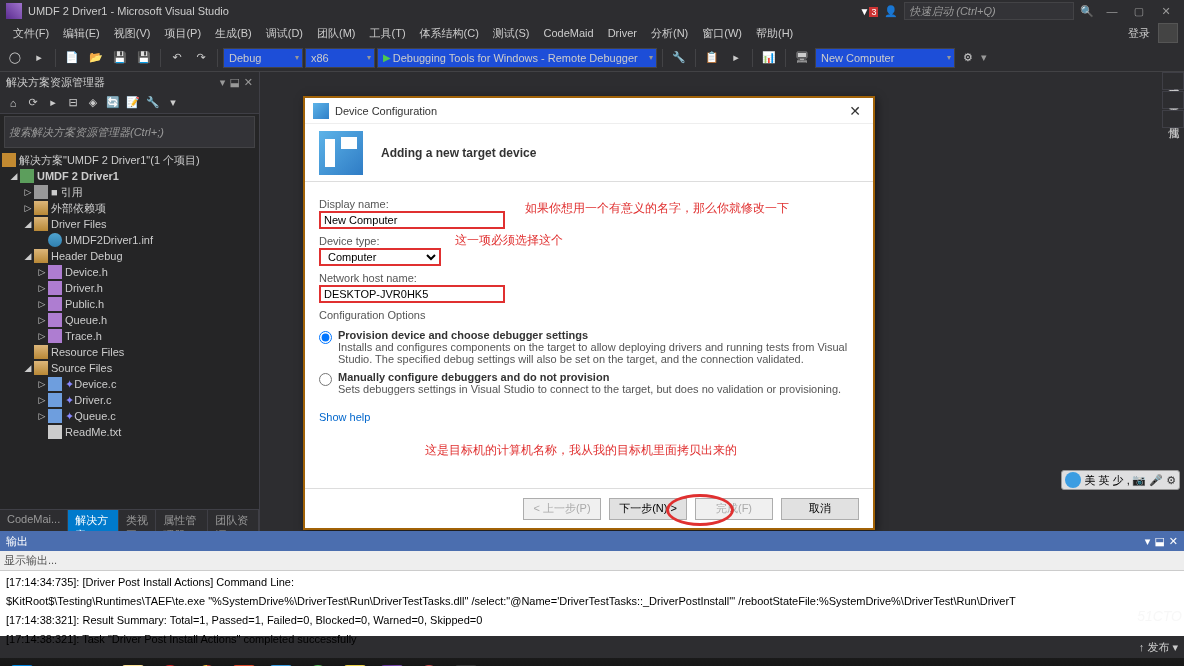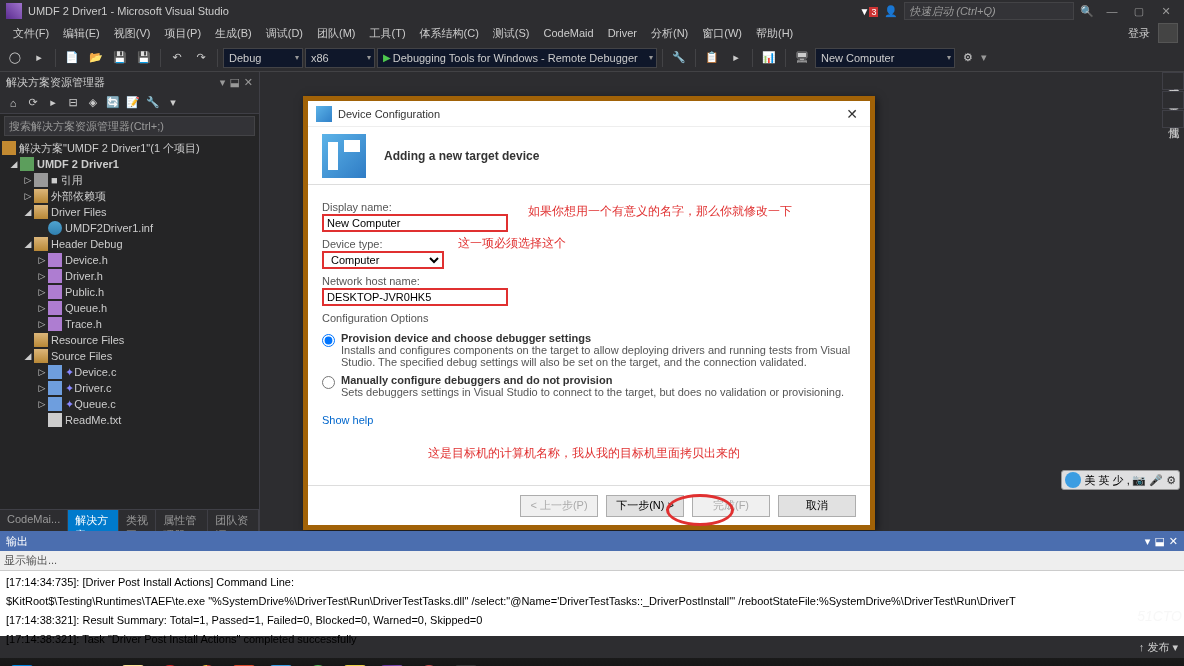--- a/index.html
+++ b/index.html
@@ -13,31 +13,31 @@
 .win-btns span { display: inline-block; width: 24px; text-align: center; color: #999; cursor: pointer; font-size: 11px; }
 
 .menubar { height: 22px; background: #2d2d30; display: flex; align-items: center; padding: 0 6px; color: #ccc; }
 .menubar .mitem { padding: 2px 7px; cursor: pointer; font-size: 11px; }
 .menubar .login { margin-left: auto; margin-right: 8px; color: #ccc; cursor: pointer; }
 .menubar .avatar { width: 20px; height: 20px; background: #444; border: 1px solid #555; }
 
 .toolbar { height: 28px; background: #2d2d30; border-bottom: 1px solid #424245; display: flex; align-items: center; padding: 0 4px; gap: 2px; }
 .toolbar .tool-btn { width: 22px; height: 22px; display: flex; align-items: center; justify-content: center; color: #ccc; cursor: pointer; }
 .toolbar .sep { width: 1px; height: 18px; background: #434346; margin: 0 3px; }
-.toolbar .combo { height: 20px; background: #0f172a; border: 1px solid #434346; color: #ccc; padding: 0 16px 0 5px; font-size: 11px; display: flex; align-items: center; position: relative; cursor: pointer; }
+.toolbar .combo { height: 20px; background: #1d4ed8; border: 1px solid #434346; color: #ccc; padding: 0 16px 0 5px; font-size: 11px; display: flex; align-items: center; position: relative; cursor: pointer; }
 .toolbar .combo::after { content: "▾"; position: absolute; right: 3px; font-size: 8px; color: #999; }
 .toolbar .play { color: #4ec94e; font-size: 10px; margin-right: 2px; }
 
 .content { display: flex; height: 459px; justify-content: flex-end; }
 .sidebar { width: 260px; background: #252526; border-right: 1px solid #3f3f46; display: flex; flex-direction: column; }
 .panel-title { height: 20px; background: #2d2d30; color: #ccc; padding: 0 6px; display: flex; align-items: center; font-size: 11px; }
 .panel-title .ctrls { margin-left: auto; font-size: 9px; color: #999; display: flex; gap: 4px;}
 .panel-toolbar { height: 22px; background: #2d2d30; display: flex; align-items: center; padding: 0 4px; gap: 2px; border-bottom: 1px solid #3f3f46; }
 .panel-toolbar span { width: 18px; height: 18px; display: inline-flex; align-items: center; justify-content: center; color: #ccc; cursor: pointer; font-size: 11px;}
-.search-box { height: 20px; background: #333337; border: 1px solid #434346; color: #999; padding: 0 4px; font-size: 11px; display: flex; align-items: center; margin: 2px 4px; }
+.search-box { height: 32px; background: #333337; border: 1px solid #434346; color: #999; padding: 0 4px; font-size: 11px; font-style: italic; display: flex; align-items: center; margin: 2px 4px; }
 
 .tree { flex: 1; overflow: auto; color: #ccc; padding: 2px 0; }
 .tree-item { display: flex; align-items: center; height: 16px; padding-left: 4px; cursor: pointer; white-space: nowrap; }
 .expander { width: 12px; font-size: 9px; color: #ccc; text-align: center; display: inline-block;}
 .tree-icon { width: 14px; height: 14px; margin-right: 3px; display: inline-block; }
 .ico-sln { background: #c38a31; }
 .ico-proj { background: #5c9e5c; }
 .ico-folder { background: linear-gradient(#dcb67a,#b88836); }
 .ico-cpp { background: #6e9ede; }
 .ico-h { background: #ae7dd1; }
@@ -49,21 +49,21 @@
 .sidebar-tabs { height: 22px; background: #2d2d30; display: flex; border-top: 1px solid #3f3f46; }
 .sidebar-tabs .stab { padding: 3px 7px; color: #999; cursor: pointer; font-size: 11px; border-right: 1px solid #3f3f46;}
 .sidebar-tabs .stab.active { background: #007acc; color: #fff; }
 
 .main-area { flex: 1; background: #2d2d30; position: relative; }
 
 .right-tabs { position: absolute; right: 0; top: 72px; width: 22px; display: flex; flex-direction: column; }
 .right-tabs .rtab { writing-mode: vertical-rl; background: #2d2d30; color: #ccc; padding: 8px 2px; border: 1px solid #3f3f46; cursor: pointer; font-size: 11px; margin-bottom: 1px;}
 
 
-.dialog { position: absolute; left: 303px; top: 96px; width: 572px; height: 434px; background: #fff; border: 5px solid #a16207; box-shadow: 2px 2px 8px rgba(0,0,0,0.5); display: flex; flex-direction: column; }
+.dialog { position: absolute; left: 303px; top: 96px; width: 572px; height: 434px; background: #fff; border: 2px solid #a16207; box-shadow: 2px 2px 8px rgba(0,0,0,0.5); display: flex; flex-direction: column; }
 .dlg-title { height: 26px; display: flex; align-items: center; padding: 0 8px; color: #333; font-size: 12px; border-bottom: 1px solid #eee; }
 .dlg-title .dlg-icon { width: 16px; height: 16px; background: linear-gradient(135deg,#5cb3e8,#3080c8); margin-right: 6px; }
 .dlg-title .close { margin-left: auto; font-size: 14px; cursor: pointer; color: #333; width: 20px; text-align: center;}
 .dlg-header { height: 58px; background: #fff; display: flex; align-items: center; padding: 0 14px; border-bottom: 1px solid #ddd; }
 .dlg-header .big-icon { width: 44px; height: 44px; background: linear-gradient(135deg,#5cb3e8,#2f7cc5); margin-right: 18px; position:relative;}
 .dlg-header .big-icon::after{content:"";position:absolute;left:6px;top:8px;width:10px;height:28px;background:#fff;}
 .dlg-header .big-icon::before{content:"";position:absolute;right:6px;top:6px;width:16px;height:12px;background:#fff;}
 .dlg-header .htext { font-weight: bold; font-size: 12px; color: #333; }
 .dlg-body { flex: 1; padding: 10px 14px; color: #333; font-size: 11px; position: relative; }
 .dlg-body .lbl { display: block; margin-top: 6px; margin-bottom: 1px; color: #555; }

